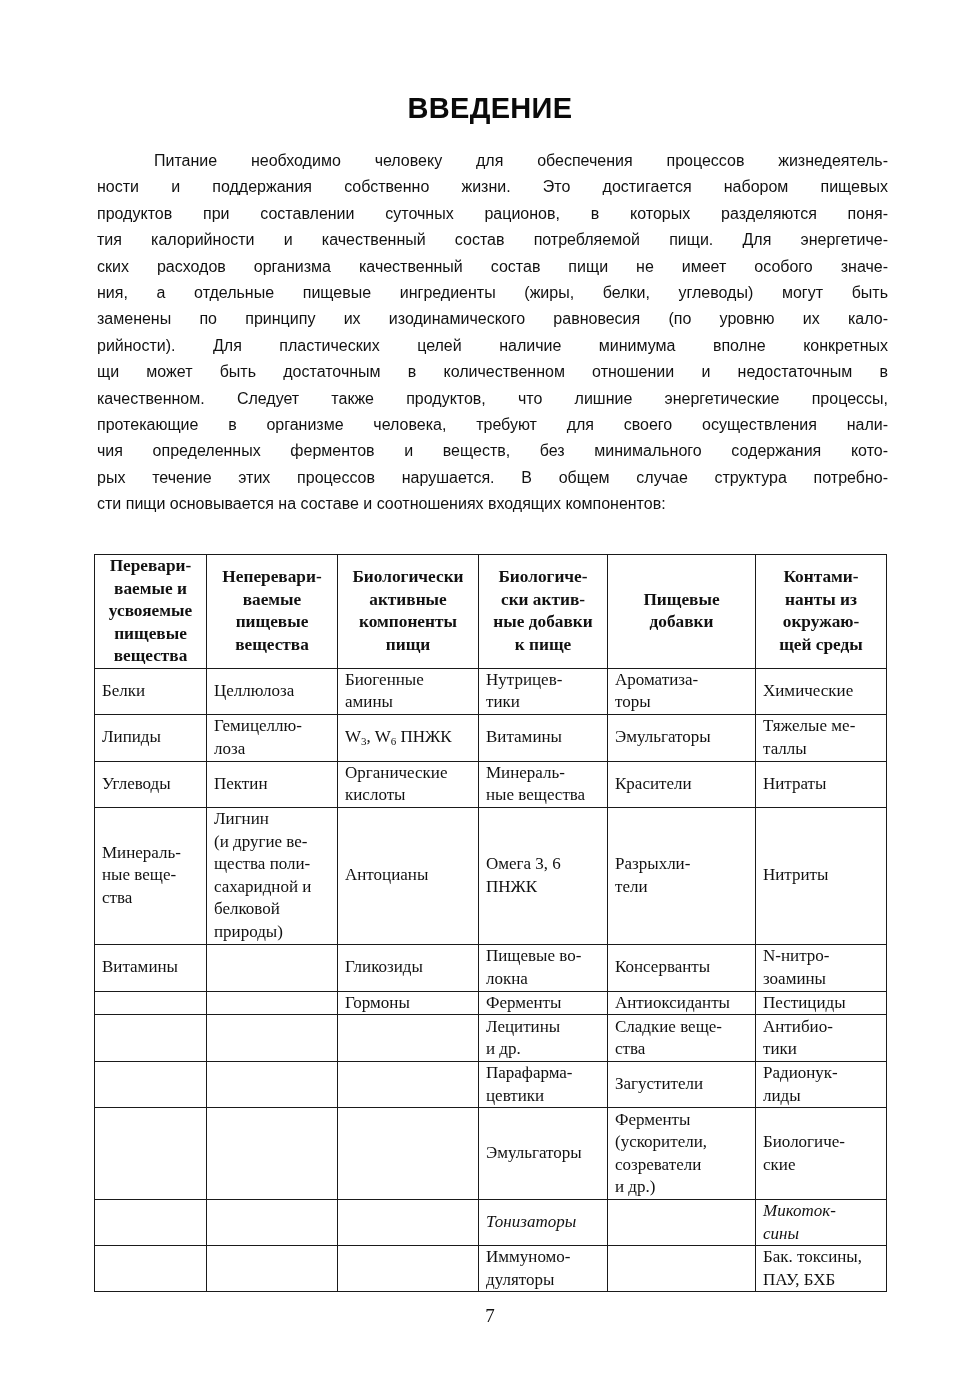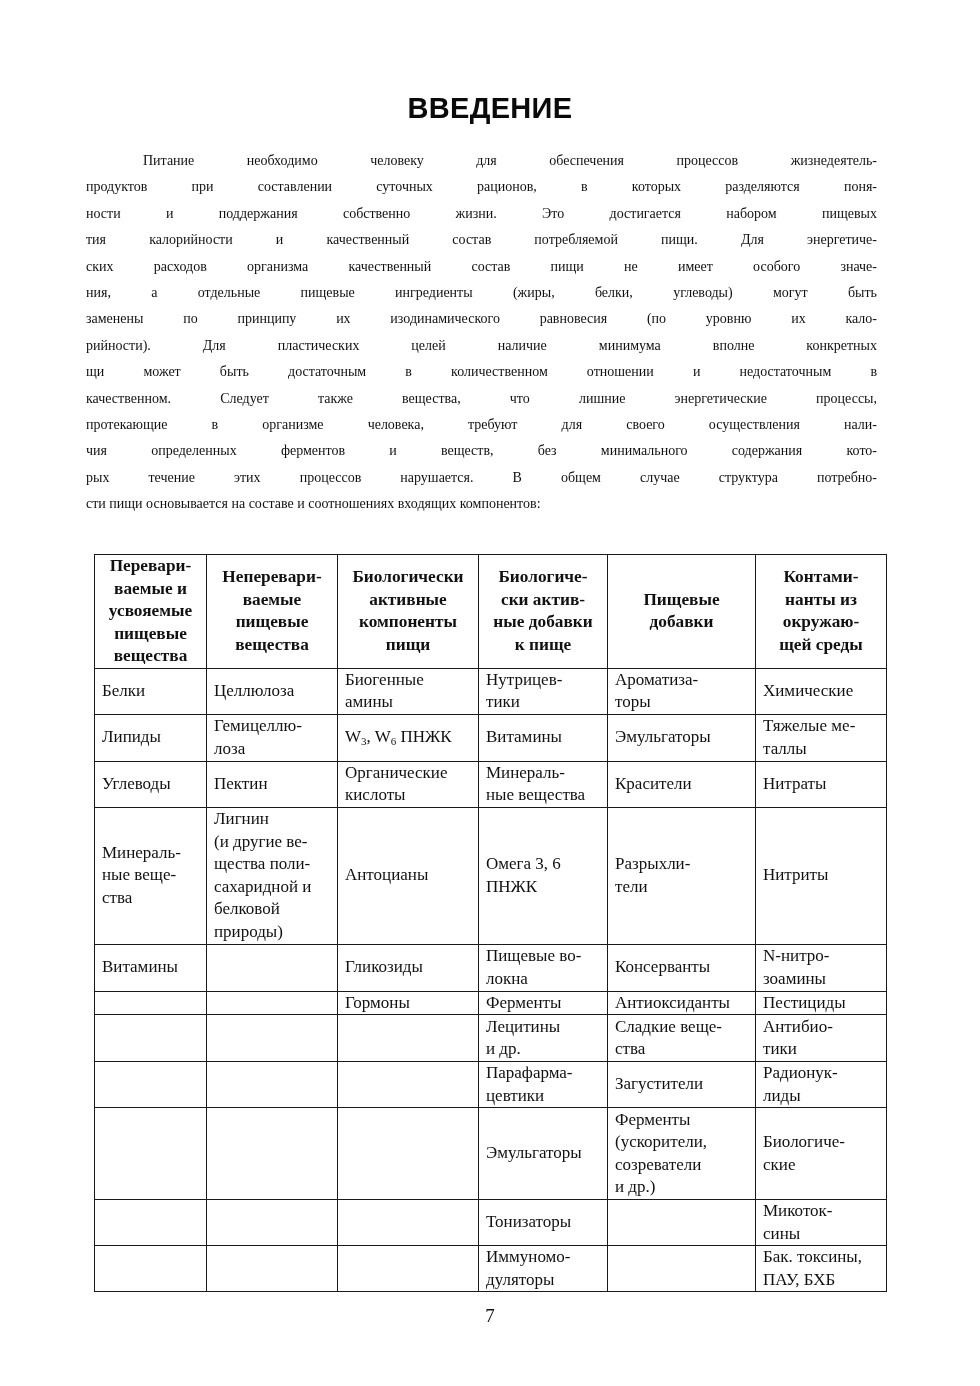--- a/index.html
+++ b/index.html
@@ -3,22 +3,22 @@
   <meta charset="utf-8">
   <style>
     html, body { margin: 0; padding: 0; background: #ffffff; }
     body { width: 980px; height: 1386px; position: relative; overflow: hidden; color: #111; }
     .page-title {
       position: absolute; left: 0; top: 92px; width: 980px; text-align: center;
       font-family: "Liberation Sans", sans-serif; font-weight: bold; font-size: 29px;
       letter-spacing: 0.3px; color: #0a0a0a;
     }
     .body-text {
-      position: absolute; left: 86px; top: 148px; width: 791px;
-      font-family: Liberation Serif, serif; font-size: 14px; line-height: 26.4px;
+      position: absolute; left: 97px; top: 148px; width: 791px;
+      font-family: Liberation Sans, sans-serif; font-size: 16px; line-height: 26.4px;
       text-align: justify; color: #111;
     }
     .body-text .line { display: block; white-space: nowrap; text-align: justify; text-align-last: justify; height: 26.4px; }
     .body-text .line.last { text-align-last: left; }
     .body-text .line.indent { padding-left: 57px; }
     table.food-table {
       position: absolute; left: 94px; top: 554px; width: 792px;
       border-collapse: collapse; table-layout: fixed;
       font-family: "Liberation Serif", serif; font-size: 17px; line-height: 22.5px; color: #111;
     }
@@ -35,29 +35,29 @@
     }
     sub { font-size: 11px; vertical-align: -3px; line-height: 0; }
   </style>
 </head>
 <body>
 
 <div class="page-title">ВВЕДЕНИЕ</div>
 
 <div class="body-text" id="body-text">
     <span class="line indent">Питание необходимо человеку для обеспечения процессов жизнедеятель-</span>
+    <span class="line">ности и поддержания собственно жизни. Это достигается набором пищевых</span>
     <span class="line">продуктов при составлении суточных рационов, в которых разделяются поня-</span>
-    <span class="line">ности и поддержания собственно жизни. Это достигается набором пищевых</span>
     <span class="line">тия калорийности и качественный состав потребляемой пищи. Для энергетиче-</span>
     <span class="line">ских расходов организма качественный состав пищи не имеет особого значе-</span>
     <span class="line">ния, а отдельные пищевые ингредиенты (жиры, белки, углеводы) могут быть</span>
     <span class="line">заменены по принципу их изодинамического равновесия (по уровню их кало-</span>
     <span class="line">рийности). Для пластических целей наличие минимума вполне конкретных</span>
     <span class="line">щи может быть достаточным в количественном отношении и недостаточным в</span>
-    <span class="line">качественном. Следует также вещества, что лишние энергетические процессы,</span>
+    <span class="line">качественном. Следует также продуктов, что лишние энергетические процессы,</span>
     <span class="line">протекающие в организме человека, требуют для своего осуществления нали-</span>
     <span class="line">чия определенных ферментов и веществ, без минимального содержания кото-</span>
     <span class="line">рых течение этих процессов нарушается. В общем случае структура потребно-</span>
     <span class="line last">сти пищи основывается на составе и соотношениях входящих компонентов:</span>
   </div>
 
 <table class="food-table" id="food-table">
   <colgroup id="food-cols">
       <col style="width: 112px;">
       <col style="width: 131px;">
@@ -186,21 +186,21 @@
         <td style="height: 90px;"></td>
         <td style="height: 90px;"></td>
         <td style="height: 90px;">Эмульгаторы</td>
         <td style="height: 90px;">Ферменты
 (ускорители,
 созреватели
 и др.)</td>
         <td style="height: 90px;">Биологиче-
 ские</td>
       </tr>
-      <tr style="height: 46px;">
+      <tr style="height: 46px; font-style: italic;">
         <td style="height: 44px;"></td>
         <td style="height: 44px;"></td>
         <td style="height: 44px;"></td>
         <td style="height: 44px;">Тонизаторы</td>
         <td style="height: 44px;"></td>
         <td style="height: 44px;">Микоток-
 сины</td>
       </tr>
       <tr style="height: 46px;">
         <td style="height: 44px;"></td>

